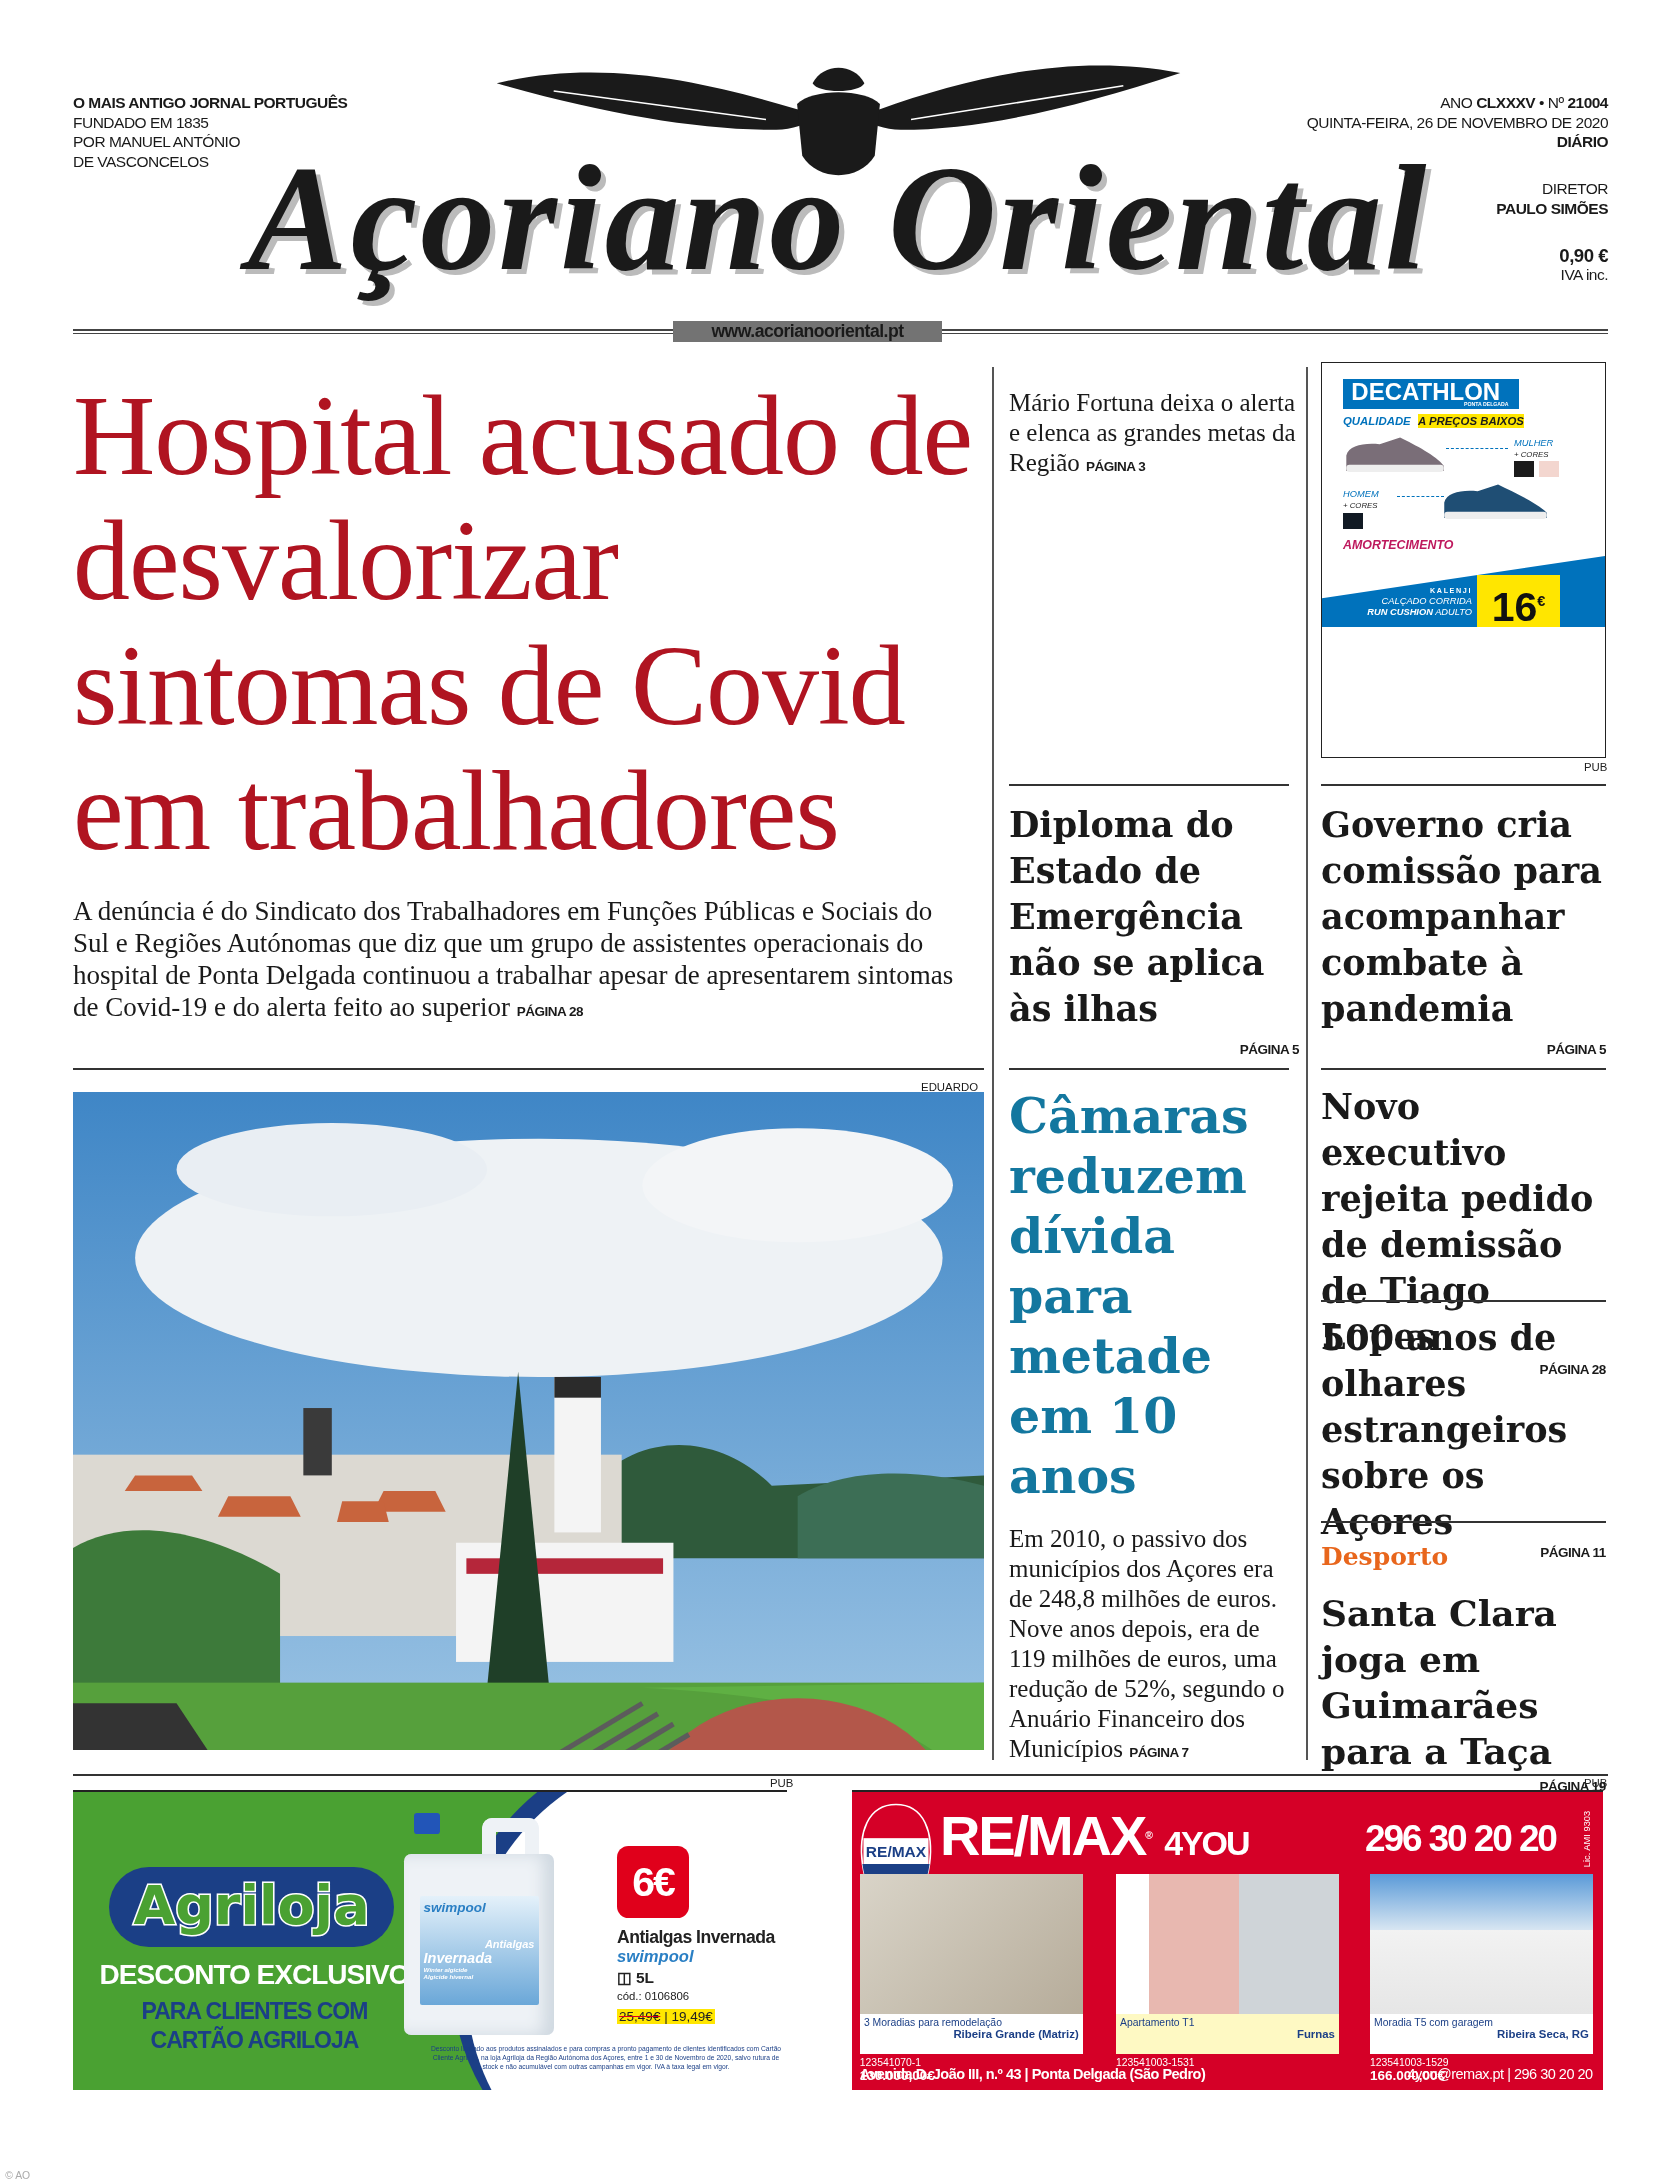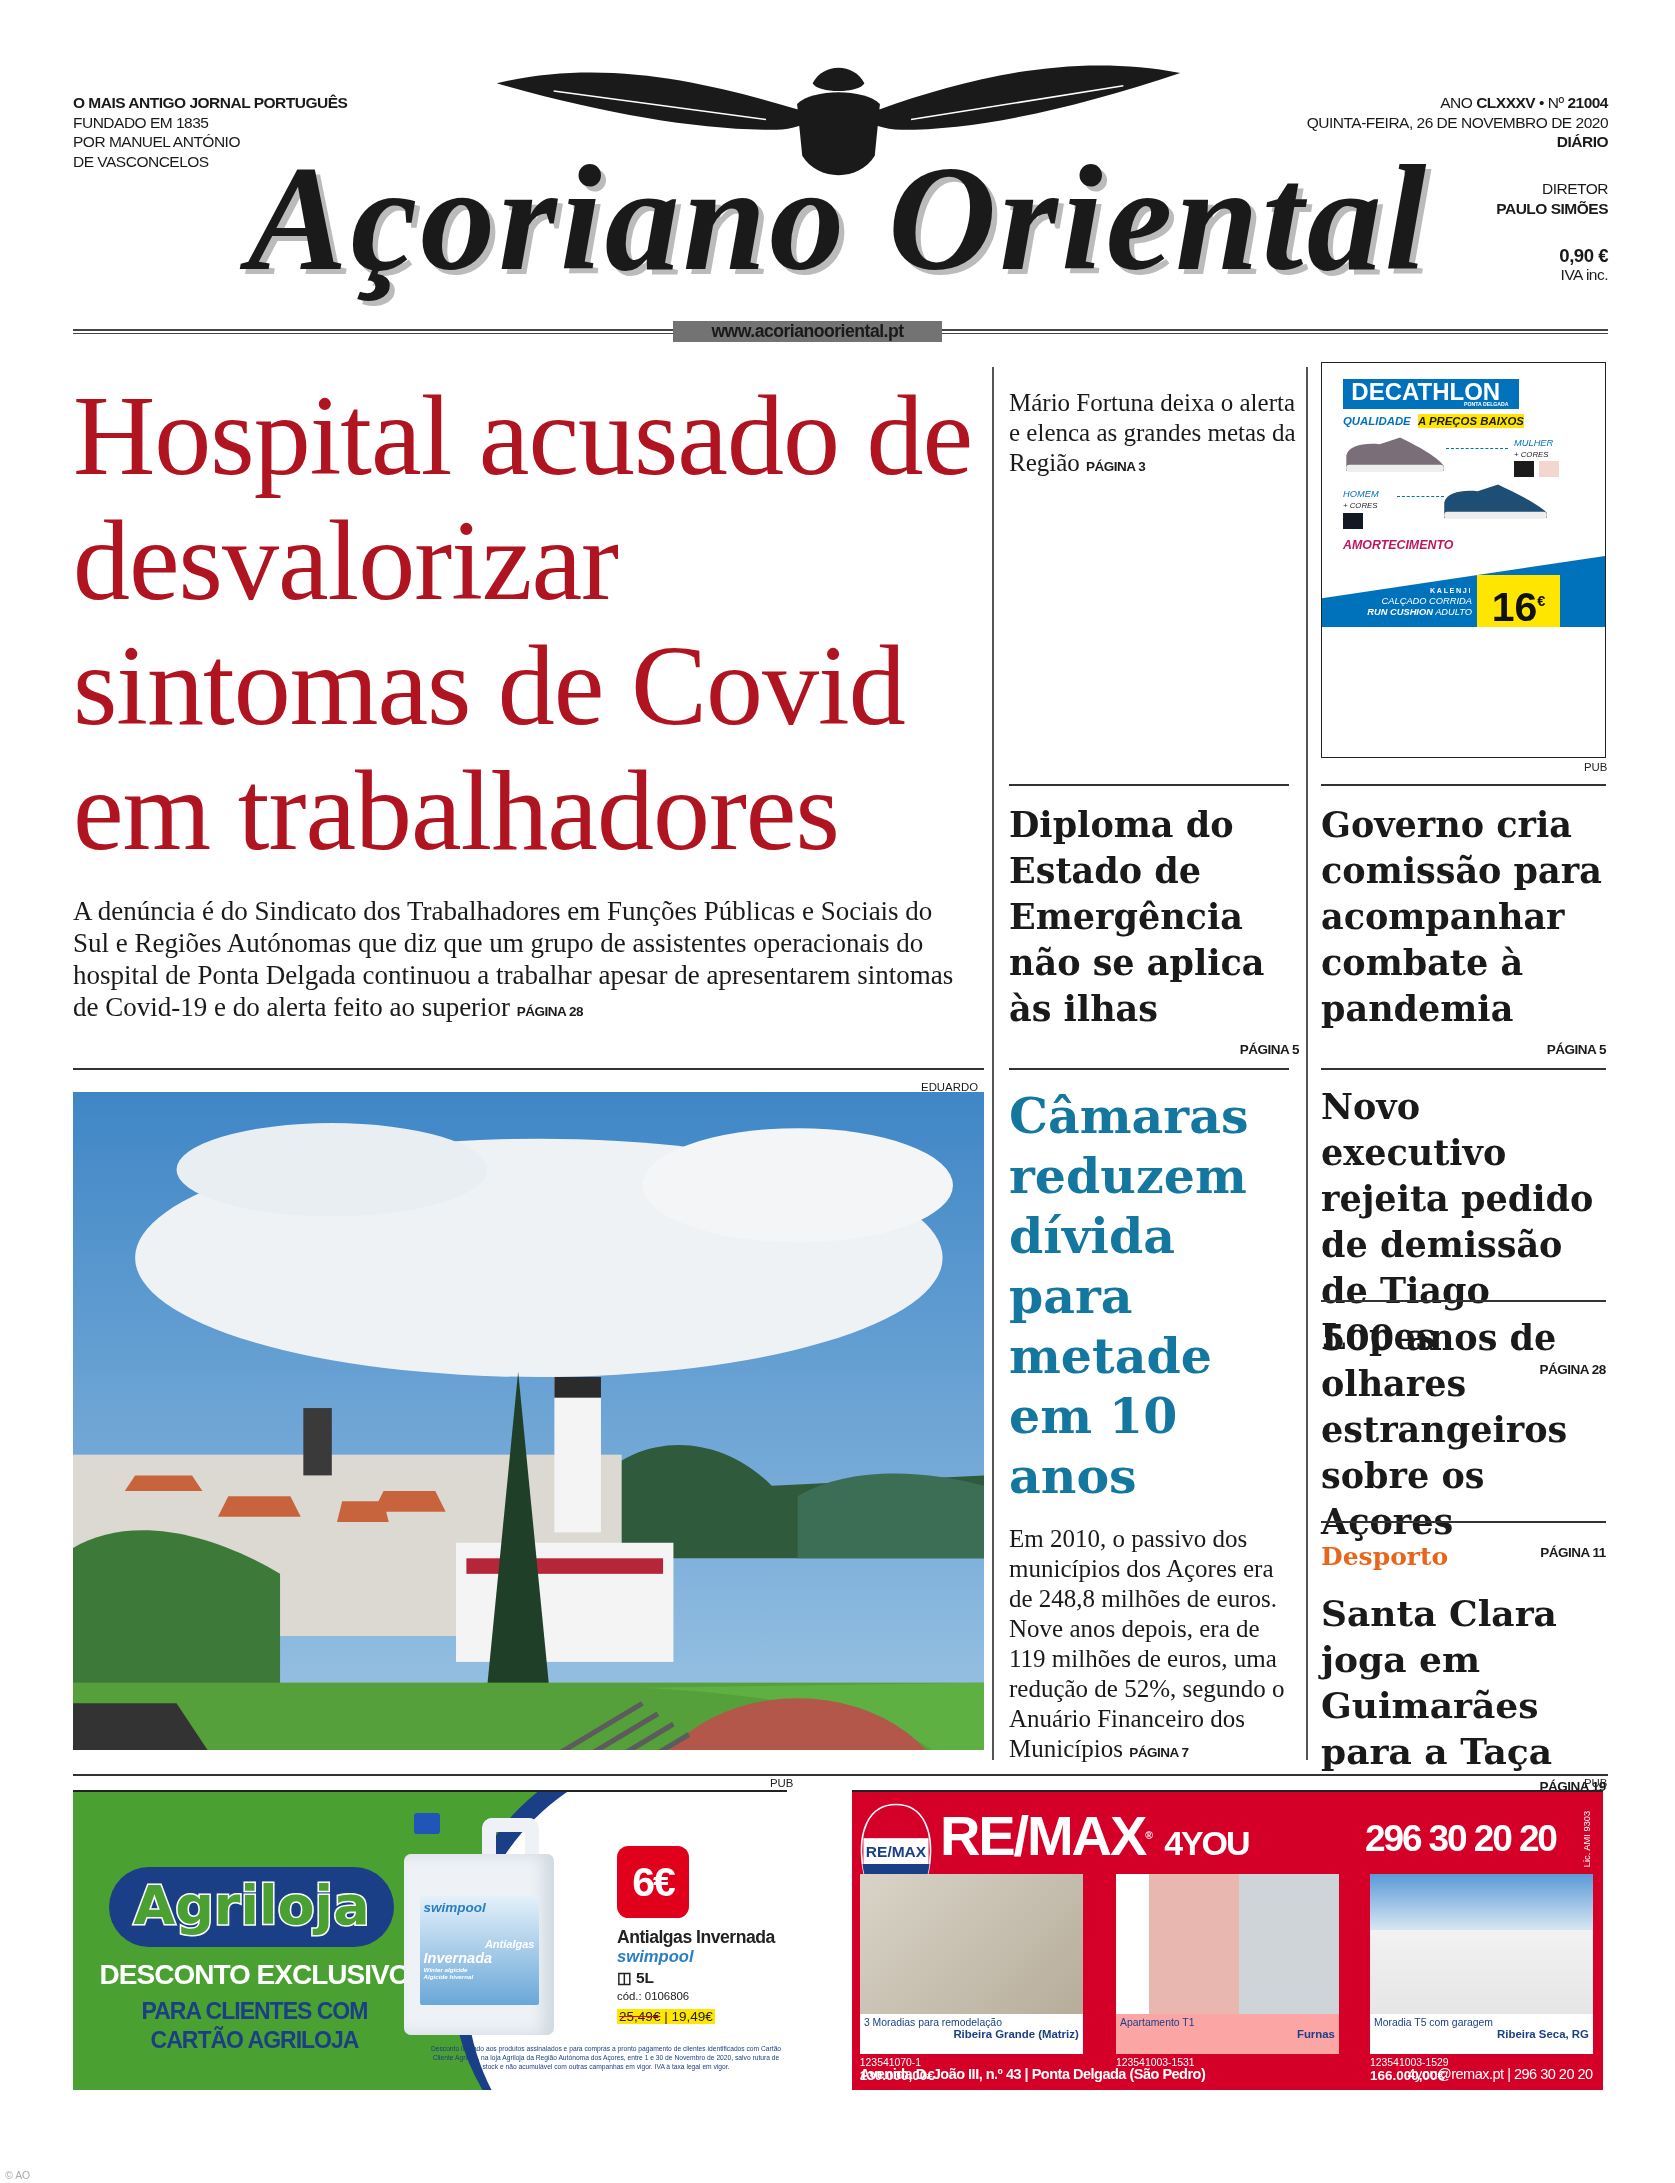--- a/index.html
+++ b/index.html
@@ -284,21 +284,21 @@
     <div style="height:140px; background:linear-gradient(135deg,#d9d4c8,#b6ac9a);"></div>
     <div style="height:40px; background:#fff; padding:3.1px 4.1px; font-family:'Liberation Sans',sans-serif; color:#1b3f86;">
       <div style="font-size:10.4px;">3 Moradias para remodelação</div>
       <div style="font-size:11.4px; font-weight:700; text-align:right;">Ribeira Grande (Matriz)</div>
     </div>
     <div style="color:#fff; font-family:'Liberation Sans',sans-serif; font-size:10.4px; margin-top:3.1px;">123541070-1</div>
     <div style="color:#fff; font-family:'Liberation Sans',sans-serif; font-size:13.5px; font-weight:700;">130.000,00€</div>
   </div>
   <div style="position:absolute; left:264px; top:82px; width:223px;">
     <div style="height:140px; background:linear-gradient(90deg,#fff 15%,#e8b8b0 15%,#e8b8b0 55%,#cfd4d8 55%);"></div>
-    <div style="height:40px; background:#fca5a5; padding:3.1px 4.1px; font-family:'Liberation Sans',sans-serif; color:#1b3f86;">
+    <div style="height:40px; background:#fef9c3; padding:3.1px 4.1px; font-family:'Liberation Sans',sans-serif; color:#1b3f86;">
       <div style="font-size:10.4px;">Apartamento T1</div>
       <div style="font-size:11.4px; font-weight:700; text-align:right;">Furnas</div>
     </div>
     <div style="color:#fff; font-family:'Liberation Sans',sans-serif; font-size:10.4px; margin-top:3.1px;">123541003-1531</div>
     <div style="color:#e5e5e5; font-family:'Liberation Sans',sans-serif; font-size:14px; font-weight:700;margin-top:28px;">74.000,00€</div>
   </div>
   <div style="position:absolute; left:518px; top:82px; width:223px;">
     <div style="height:140px; background:linear-gradient(#5a9ad8 0%,#d8e6f2 40%,#f2f2f2 40%,#e6e6e6 100%);"></div>
     <div style="height:40px; background:#fff; padding:3.1px 4.1px; font-family:'Liberation Sans',sans-serif; color:#1b3f86;">
       <div style="font-size:10.4px;">Moradia T5 com garagem</div>

